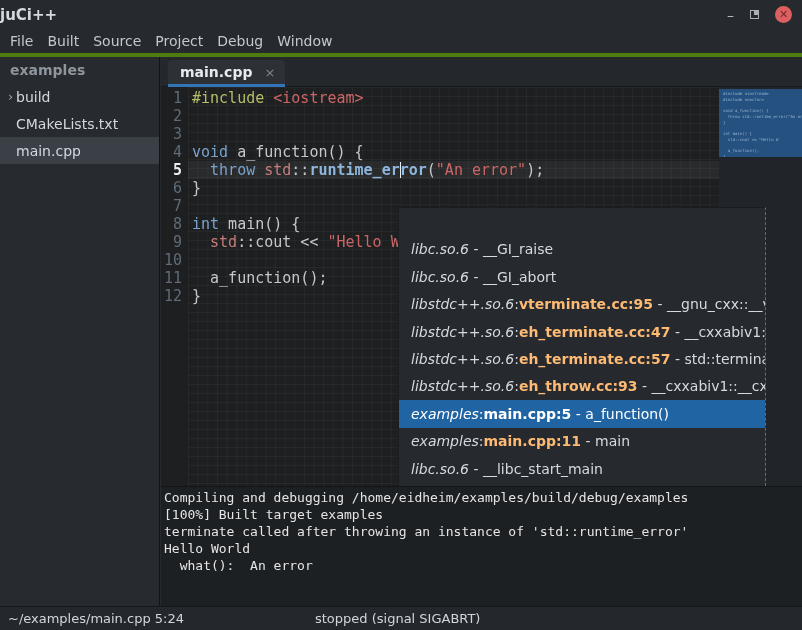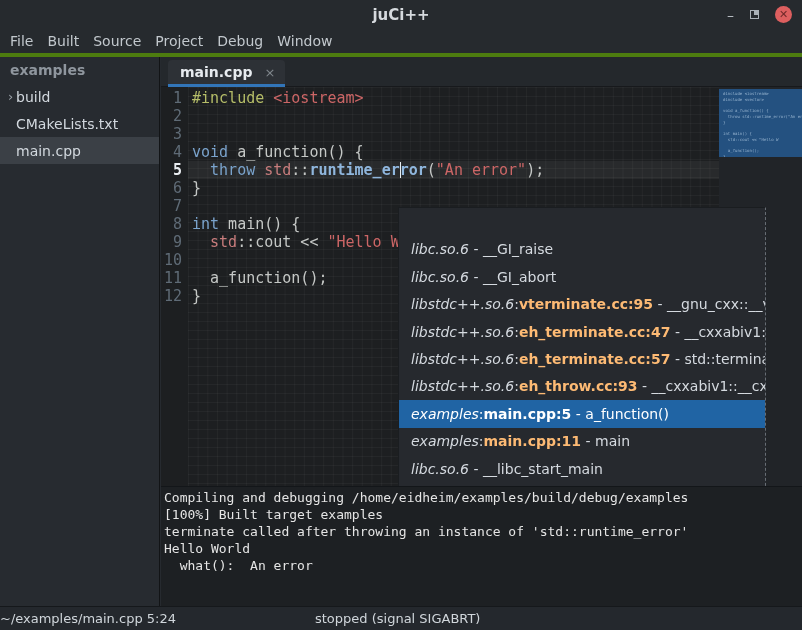--- a/index.html
+++ b/index.html
@@ -6,21 +6,21 @@
   html,body { width:802px; height:630px; }
   body {
     position:relative; overflow:hidden;
     background:#262a2f;
     font-family:"DejaVu Sans", sans-serif;
     color:#c8cdd2;
     box-shadow: inset 0 0 0 1px #0d0f11;
   }
   
   .titlebar { position:absolute; left:0; top:0; width:802px; height:29px;
-    background:#262a2e; display:flex; align-items:center; justify-content:center; }
+    background:#262a2e; display:flex; align-items:center; }
   .title { font-size:15px; font-weight:600; color:#d6dade; }
   .win-controls { position:absolute; right:10px; top:0; height:29px;
     display:flex; align-items:center; gap:16px; }
   .btn-min { color:#b5bbc1; font-size:14px; line-height:10px; cursor:default; }
   .btn-restore { width:9px; height:9px; border:1px solid #a9b0b6; position:relative; }
   .btn-restore::after { content:""; position:absolute; right:0; top:0; width:4px; height:4px; background:#a9b0b6; }
   .btn-close { width:17px; height:17px; border-radius:50%; background:var(--close,#dd5f5f);
     display:flex; align-items:center; justify-content:center;
     color:#702a2a; font-size:11px; font-weight:bold; line-height:1; }
   
@@ -86,21 +86,21 @@
   
   .terminal { position:absolute; left:0; right:0; top:429px; height:120px;
     background:#1d2023; border-top:1px solid #131619;
     font-family:"DejaVu Sans Mono", monospace; font-size:13px; line-height:17px;
     color:#e5e5e5; padding:2px 0 0 3px; }
   .term-line { white-space:pre; }
   
   .statusbar { position:absolute; left:0; right:0; bottom:0; height:24px;
     background:#24282d; border-top:1px solid #15181b;
     display:flex; align-items:center; font-size:13px; color:#d0d6db; }
-  .sb-loc { }
+  .sb-loc { padding-left:8px; }
   .sb-status { position:absolute; left:315px; }
 </style>
 </head>
 <body>
 
 <div class="titlebar">
   <span class="title">juCi++</span>
   <div class="win-controls">
     <span class="btn-min">–</span>
     <span class="btn-restore"></span>

